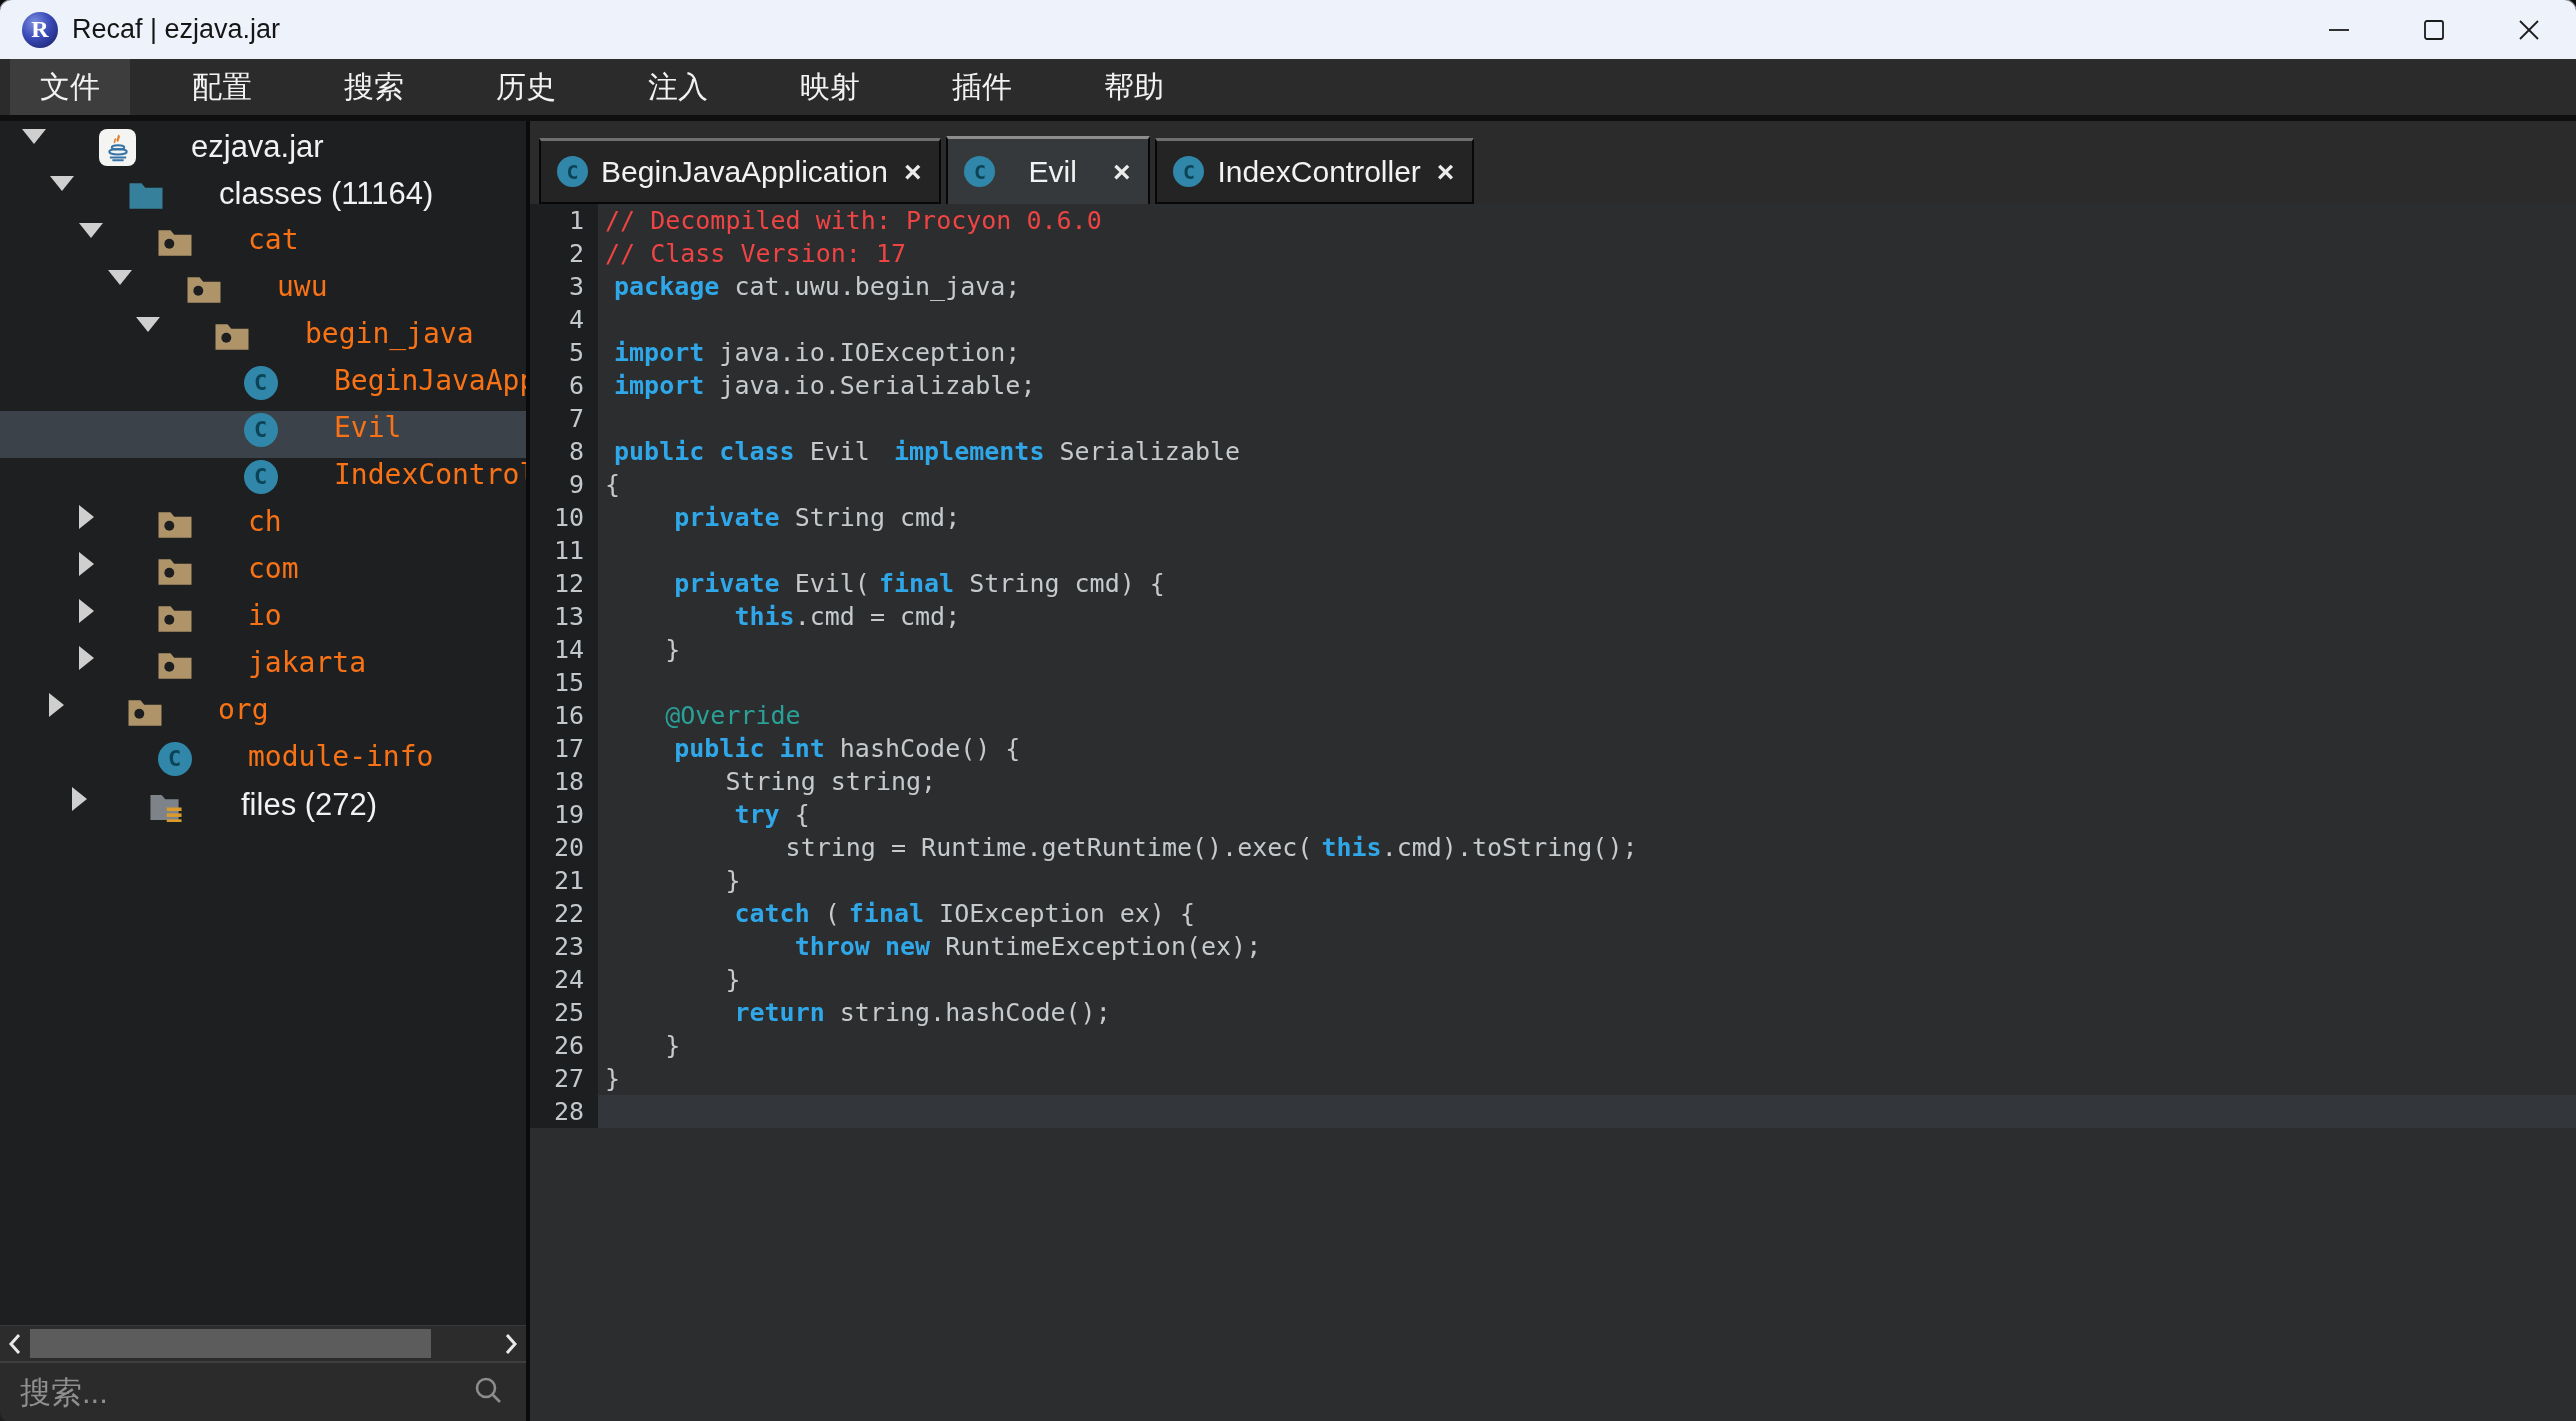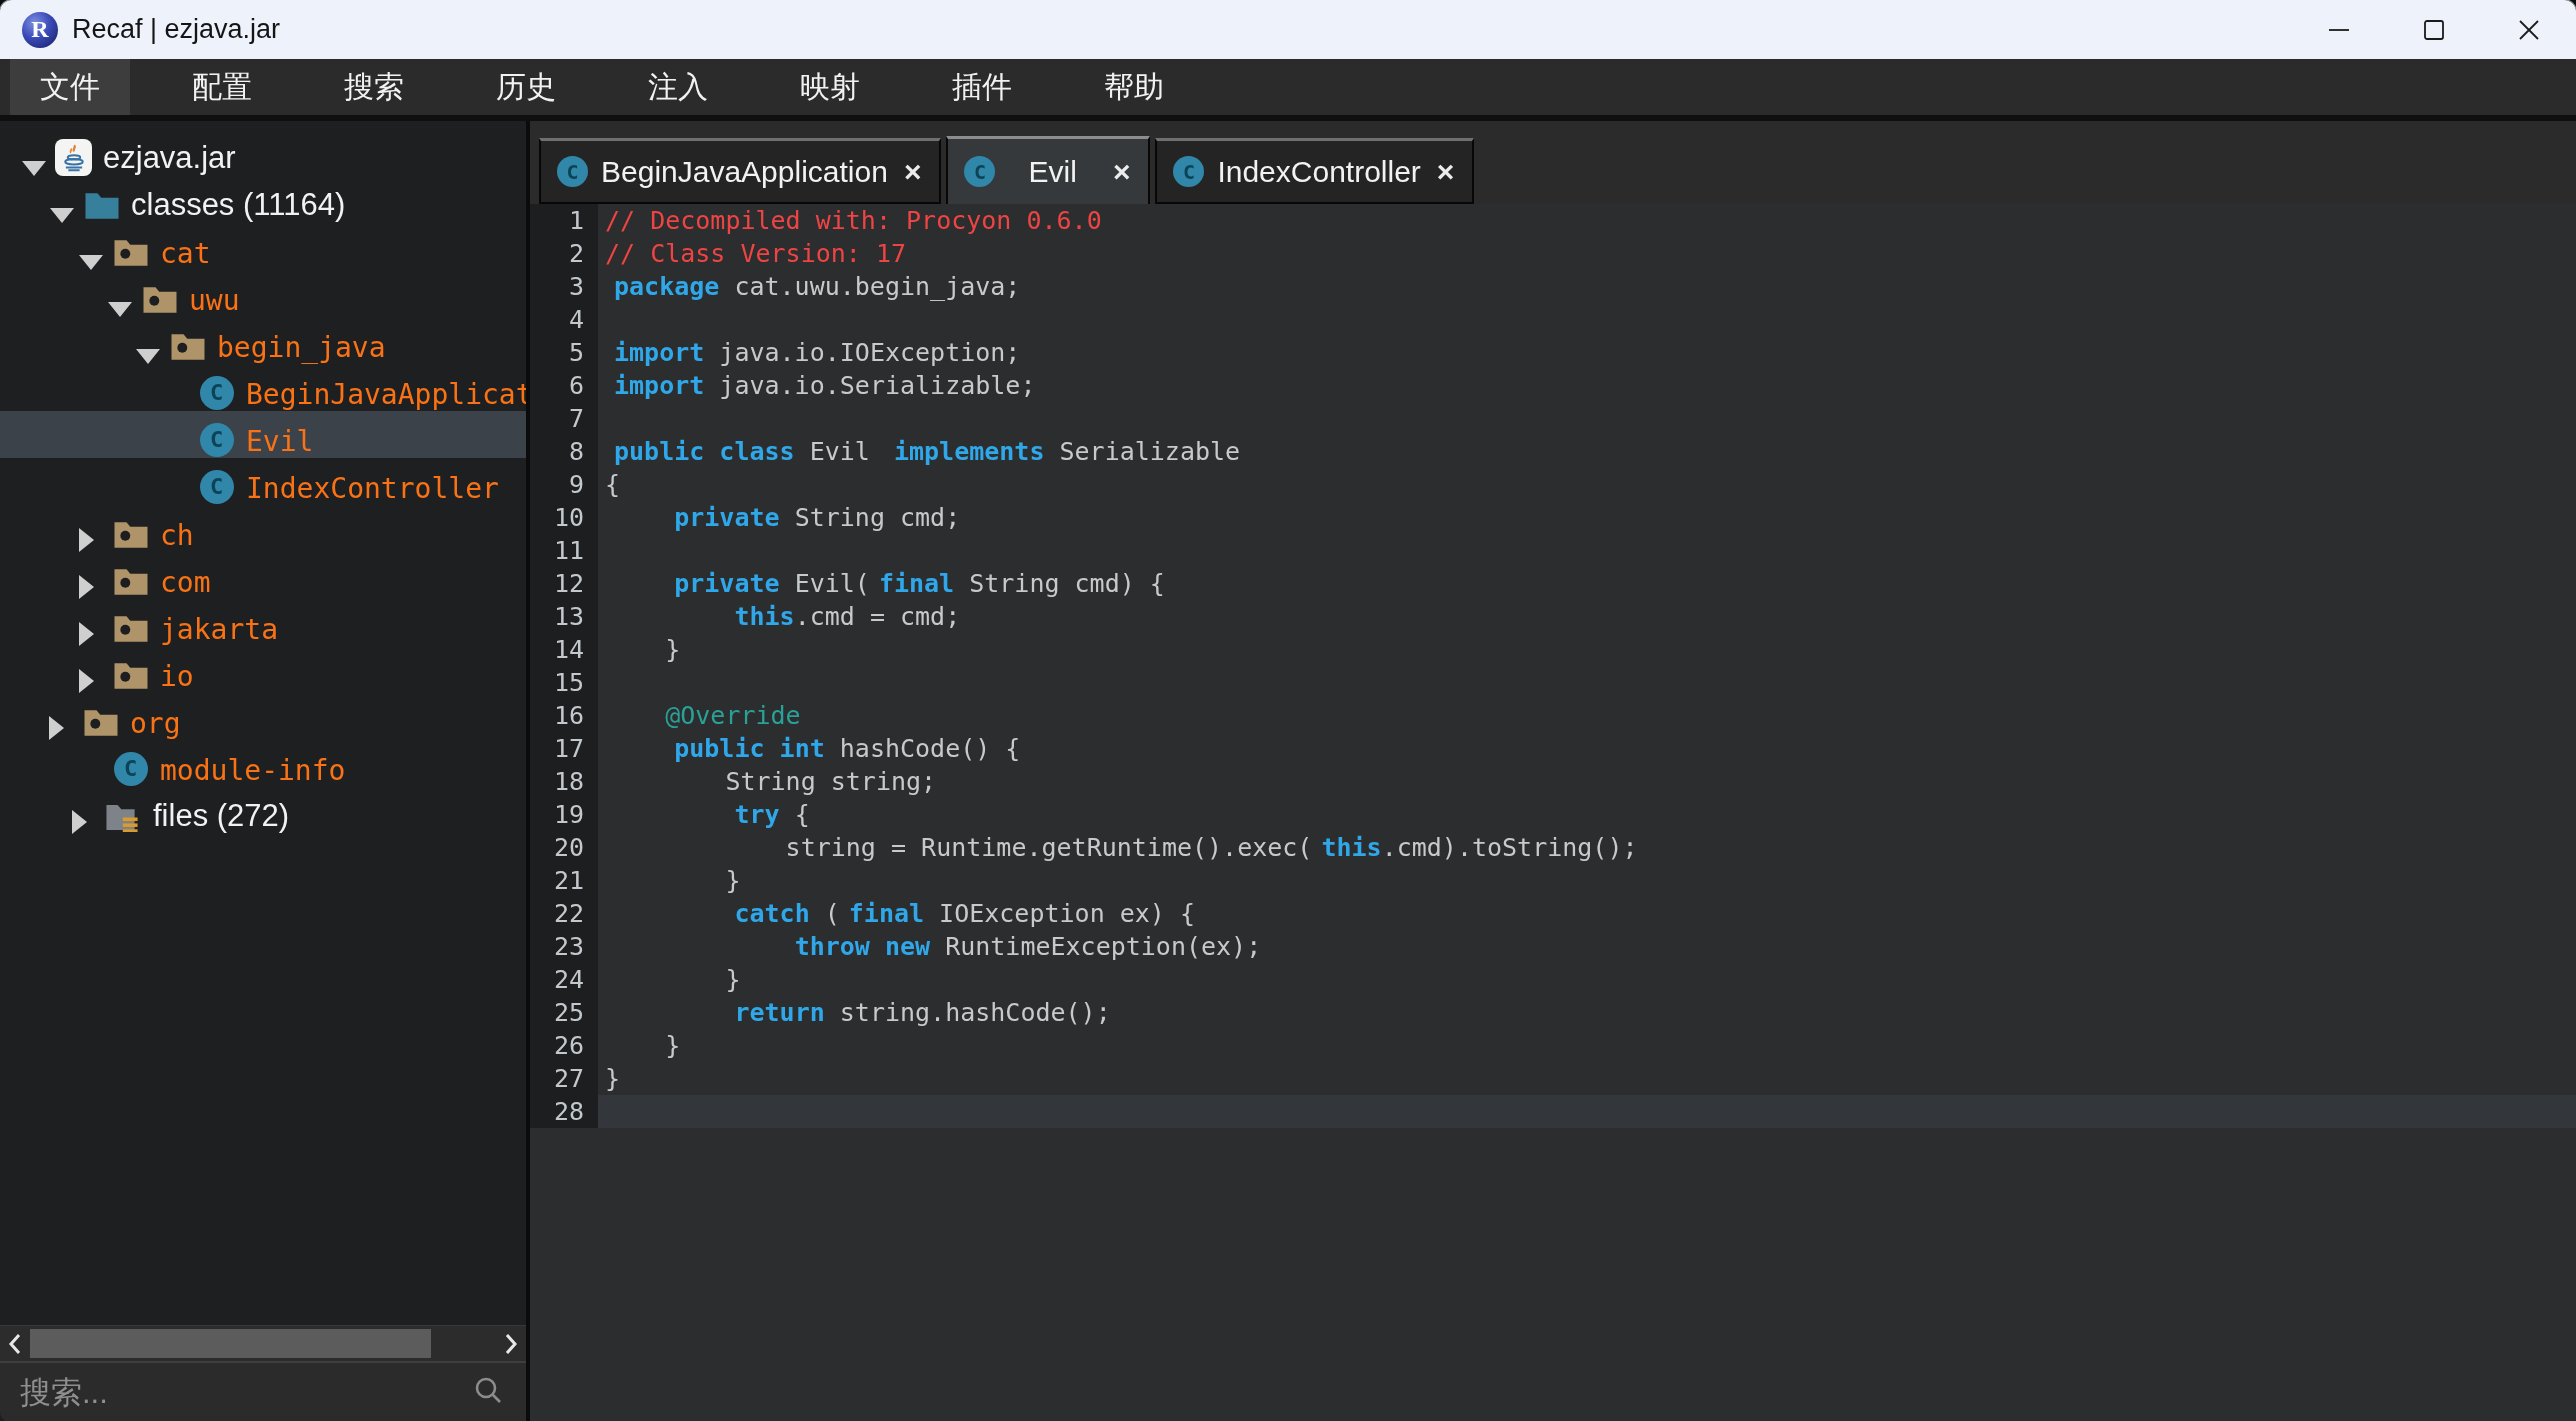--- a/index.html
+++ b/index.html
@@ -27,21 +27,21 @@
   .menu-item { color:#f2f2f2; font-size:30px; display:flex; align-items:center; padding:0 30px; margin-right:32px; }
   .menu-item.active { background:#3d3d3d; }
 
   
   .content { flex:1; display:flex; border-top:6px solid #0f0f0f; min-height:0; }
 
   
   .sidebar { width:530px; flex:0 0 530px; background:#1e1f21; border-right:4px solid #0b0b0b;
              display:flex; flex-direction:column; min-height:0; }
   .tree { flex:1; padding-top:8px; overflow:hidden; }
-  .tree-row { height:47px; display:flex; align-items:flex-end; white-space:nowrap; overflow:hidden; }
+  .tree-row { height:47px; display:flex; align-items:flex-start; white-space:nowrap; overflow:hidden;gap:44px; }
   .tree-row.selected { background:#3b4249; }
   .exp { width:30px; flex:0 0 30px; display:flex; align-items:center; justify-content:flex-start; }
   .exp.down::before { content:""; display:block; border-left:12px solid transparent; border-right:12px solid transparent; border-top:15px solid #cfcfcf; }
   .exp.right::before { content:""; display:block; border-top:12px solid transparent; border-bottom:12px solid transparent; border-left:15px solid #cfcfcf; }
   .tree-icon { width:37px; height:37px; flex:0 0 37px; margin:0 11px 0 3px; display:flex; align-items:center; justify-content:center; }
   .jar-badge { width:37px; height:37px; background:#f4f4f2; border-radius:8px; display:flex; align-items:center; justify-content:center; }
   .class-badge { width:34px; height:34px; border-radius:50%; background:#3087a9; color:#0c4356;
                  font-family:"DejaVu Sans Mono", monospace; font-weight:bold; font-size:22px;
                  display:flex; align-items:center; justify-content:center; }
   .tree-label { font-family:"DejaVu Sans Mono", monospace; font-size:28px; color:#f97316; }
@@ -219,31 +219,31 @@
             <span class="tree-label">com</span>
           </div>
           <div class="tree-row" style="padding-left: 79px;">
             <span class="exp right"></span>
             <span class="tree-icon">
               <svg width="36" height="31" viewBox="0 0 24 20">
       <path d="M1 2.5h8l2.5 3H23v14H1z" fill="#ae9468"></path>
       <circle cx="8.2" cy="11.5" r="3.3" fill="#1d1e20"></circle>
               </svg>
             </span>
+            <span class="tree-label">io</span>
+          </div>
+          <div class="tree-row" style="padding-left: 79px;">
+            <span class="exp right"></span>
+            <span class="tree-icon">
+              <svg width="36" height="31" viewBox="0 0 24 20">
+      <path d="M1 2.5h8l2.5 3H23v14H1z" fill="#ae9468"></path>
+      <circle cx="8.2" cy="11.5" r="3.3" fill="#1d1e20"></circle>
+              </svg>
+            </span>
             <span class="tree-label">jakarta</span>
-          </div>
-          <div class="tree-row" style="padding-left: 79px;">
-            <span class="exp right"></span>
-            <span class="tree-icon">
-              <svg width="36" height="31" viewBox="0 0 24 20">
-      <path d="M1 2.5h8l2.5 3H23v14H1z" fill="#ae9468"></path>
-      <circle cx="8.2" cy="11.5" r="3.3" fill="#1d1e20"></circle>
-              </svg>
-            </span>
-            <span class="tree-label">io</span>
           </div>
           <div class="tree-row" style="padding-left: 49px;">
             <span class="exp right"></span>
             <span class="tree-icon">
               <svg width="36" height="31" viewBox="0 0 24 20">
       <path d="M1 2.5h8l2.5 3H23v14H1z" fill="#ae9468"></path>
       <circle cx="8.2" cy="11.5" r="3.3" fill="#1d1e20"></circle>
               </svg>
             </span>
             <span class="tree-label">org</span>

